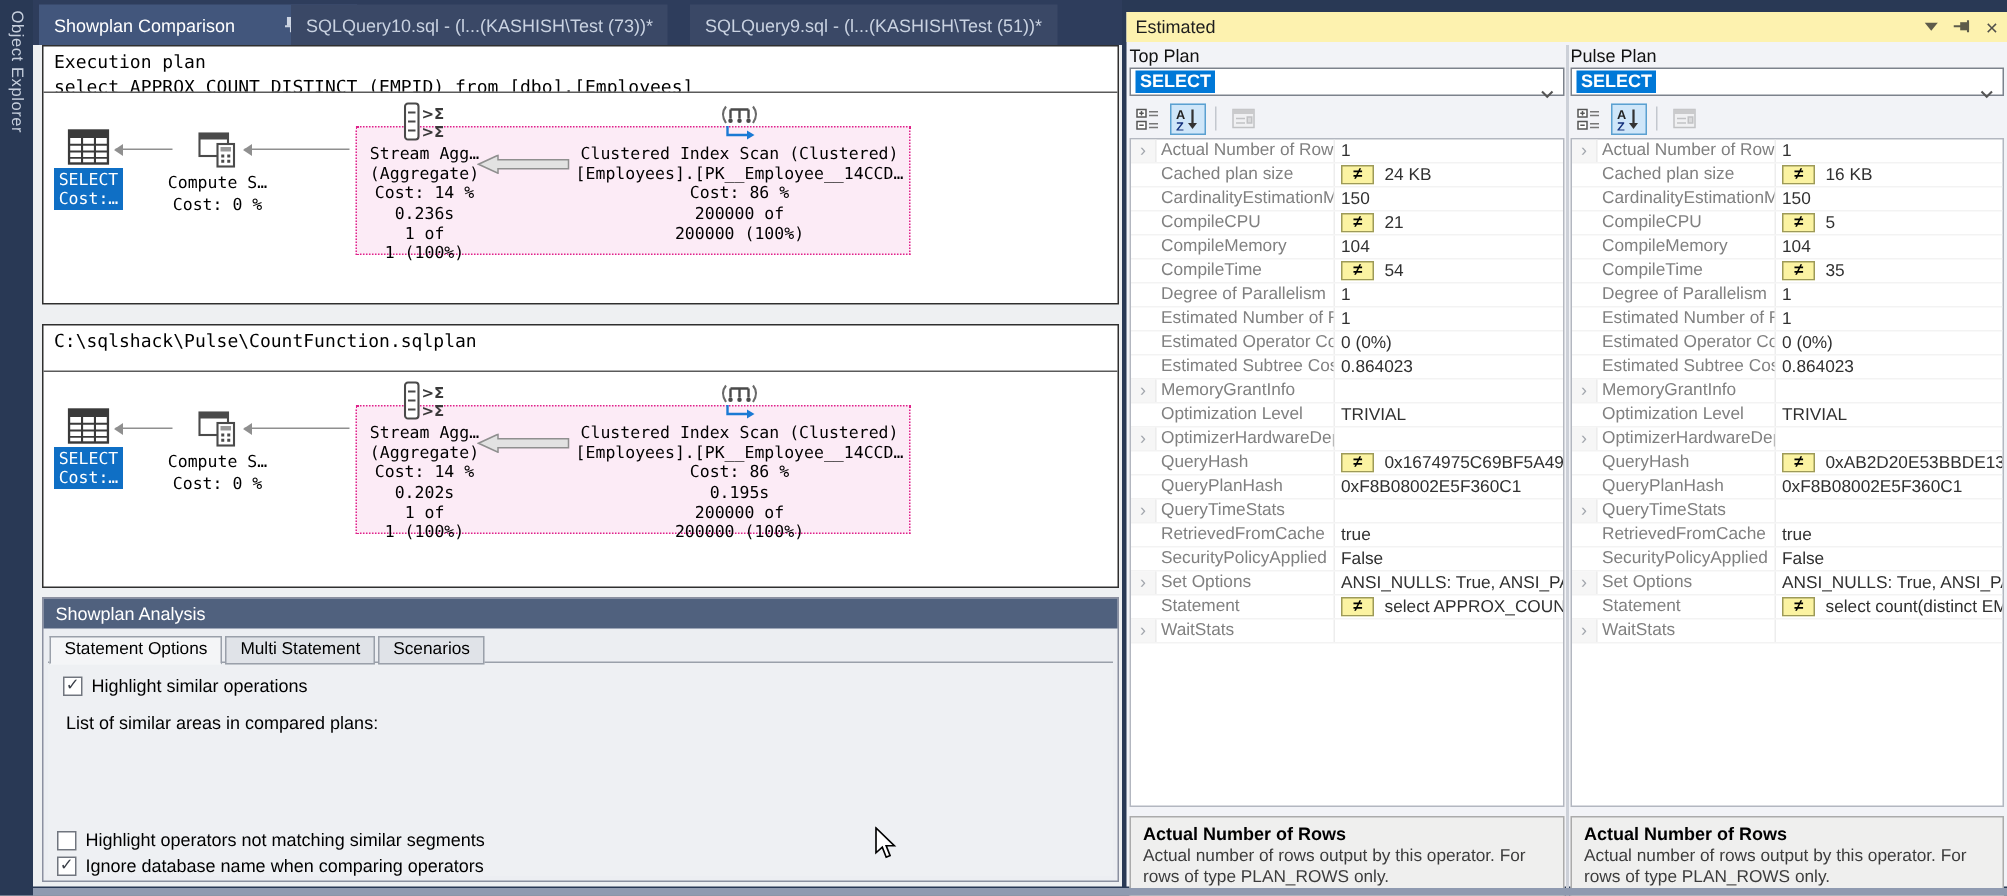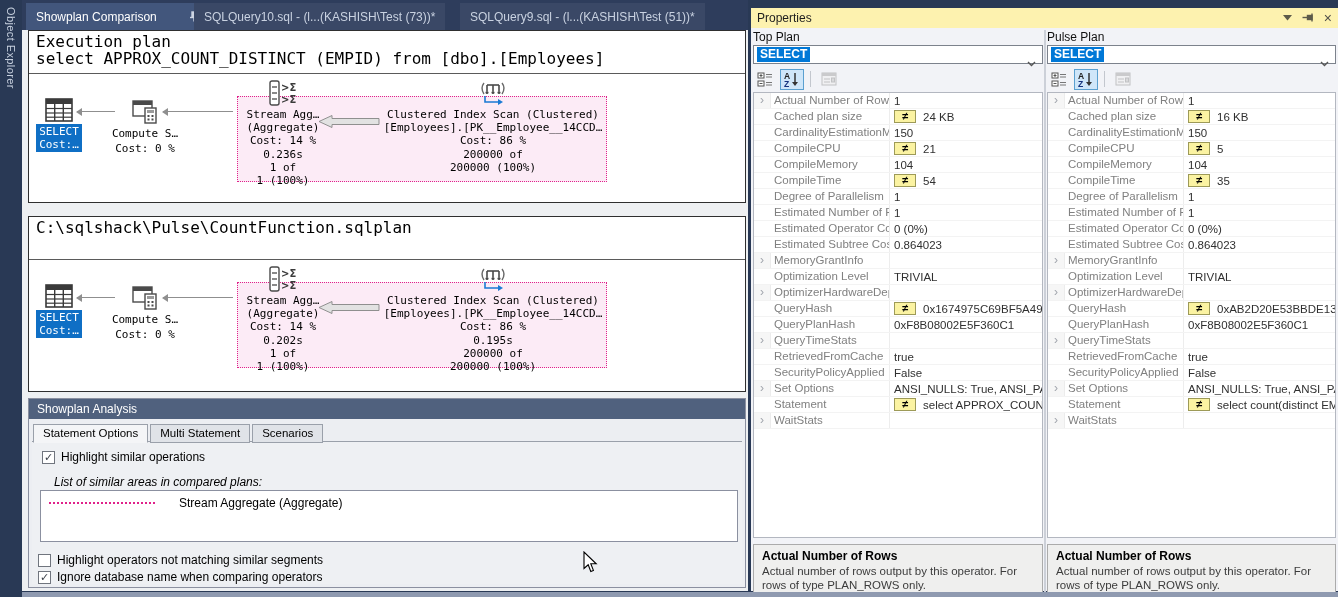--- a/index.html
+++ b/index.html
@@ -18,22 +18,22 @@
   #tab-bar { position:absolute; left:22px; top:0; width:726px; height:30px; background:#2e3d5c; }
   .doc-tab { position:absolute; top:3px; height:27px; display:flex; align-items:center; gap:22px;
              padding:0 10px; font-size:12px; color:#c9d2e1; background:#3a4866; cursor:default; }
   .doc-tab.active { background:#42567c; color:#fff; }
   .tab-close { font-size:13px; line-height:13px; color:#cdd5e3; }
 
   
   .plan-panel { position:absolute; left:28px; width:718px; background:#fff; border:1px solid #2f2f2f; z-index:3; }
   #plan-0 { top:30px;  height:173px; }
   #plan-1 { top:216px; height:176px; }
-  .plan-header { height:43px; padding:2px 7px; border-bottom:1px solid #5a5a5a;
-                 font-family:"DejaVu Sans Mono", monospace; font-size:16px; line-height:17px; color:#000; white-space:nowrap; overflow:hidden; }
+  .plan-header { height:31px; padding:2px 7px; border-bottom:1px solid #5a5a5a;
+                 font-family:"DejaVu Sans Mono", monospace; font-size:12px; line-height:17px; color:#000; white-space:nowrap; overflow:hidden; }
   .plan-diagram { position:relative; width:100%; height:calc(100% - 41px); overflow:hidden; }
 
   .hl-region { position:absolute; left:208px; top:22px; width:370px; height:86px;
                background:#fcebf6; border:1px dotted #e0218a; z-index:0; }
 
   .node { position:absolute; text-align:center; font-family:"DejaVu Sans Mono", monospace; font-size:11px; color:#000; z-index:2; }
   .node .op-icon { display:block; margin:0 auto 2px; }
   .op-line { display:block; line-height:13.2px; white-space:nowrap; }
 
   .node-select  { left:2px;  top:24px; width:56px; }
@@ -320,41 +320,35 @@
 </div>
 
 <div id="analysis-panel">
   <div class="analysis-title">Showplan Analysis</div>
   <div class="analysis-tabs"><div class="a-tab active">Statement Options</div><div class="a-tab">Multi Statement</div><div class="a-tab">Scenarios</div></div>
   <div class="tab-body">
     <div class="cb-row" style="left:10px; top:8px;">
       <span class="checkbox">✓</span>
       <span>Highlight similar operations</span>
     </div>
-    <div class="list-label" style="left:22px; top:33px;font-style:italic;">List of similar areas in compared plans:</div>
-    <div class="listbox" style="left:8px; top:48px; width:698px; height:52px;">
-        <div class="list-item">
-          <span class="dotted-sample"></span>
-          <span>Stream Aggregate (Aggregate)</span>
-        </div>
-      </div>
+    <div class="list-label" style="left:12px; top:33px;">List of similar areas in compared plans:</div>
     <div class="cb-row" style="left:6px; top:111px;">
       <span class="checkbox"></span>
       <span>Highlight operators not matching similar segments</span>
     </div>
     <div class="cb-row" style="left:6px; top:128px;">
       <span class="checkbox">✓</span>
       <span>Ignore database name when comparing operators</span>
     </div>
   </div>
 </div>
 
 <div id="properties">
   <div class="props-title">
-    <span>Properties</span>
+    <span>Estimated</span>
     <span class="spacer"></span>
     <span class="title-icon">
       <svg width="9" height="6" viewBox="0 0 9 6">
           <polygon points="0,0 9,0 4.5,5.5" fill="#5d5b4a"></polygon>
         </svg>
     </span>
     <span class="title-icon">
       <svg width="12" height="11" viewBox="0 0 12 11">
           <g stroke="#5d5b4a" stroke-width="1.4" fill="none">
             <rect x="5.5" y="2.5" width="4.5" height="4" fill="#5d5b4a"></rect>

